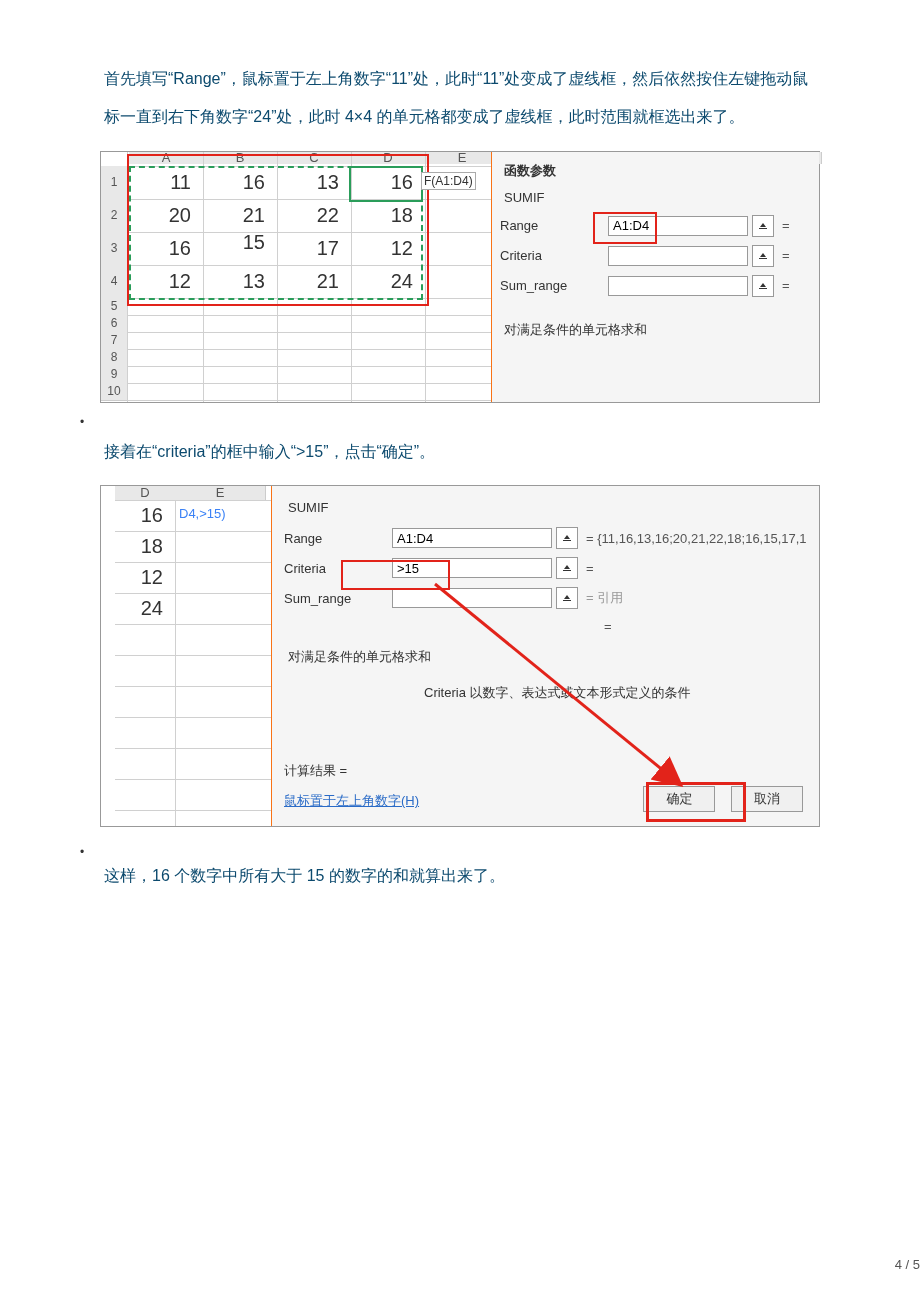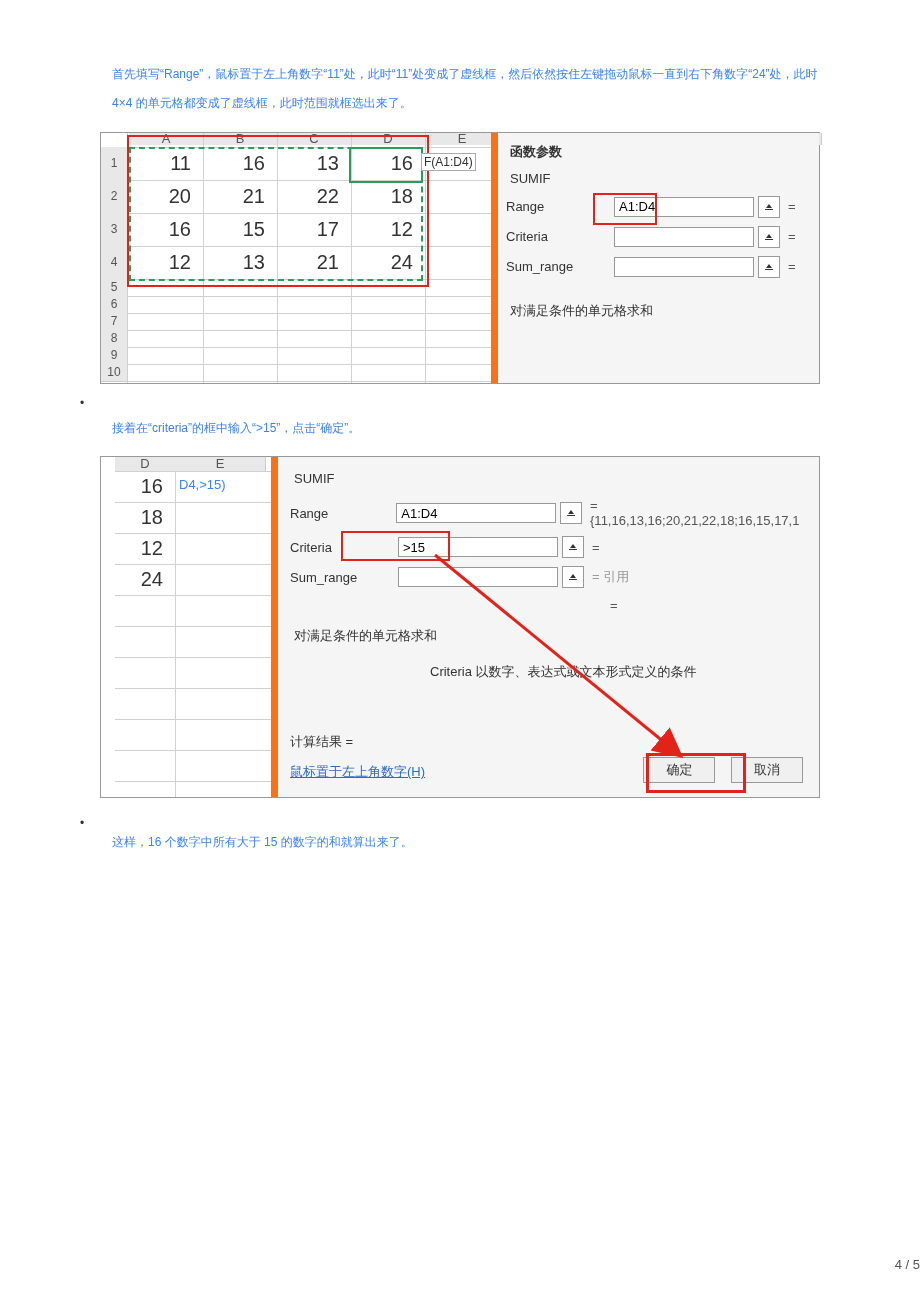--- a/index.html
+++ b/index.html
@@ -1,30 +1,30 @@
 <!DOCTYPE html>
 <html><head>
 <meta charset="utf-8">
 <style>
 html,body{margin:0;padding:0;background:#fff;font-family:"Microsoft YaHei","SimSun",sans-serif;color:#333}
 .page{width:920px;min-height:1302px;margin:0 auto;padding:60px 100px 40px 100px;box-sizing:border-box;position:relative}
 .header-note{text-align:center;font-size:12px;color:#aaa;letter-spacing:1px;margin-bottom:50px}
-.body-text{font-size:12px;line-height:2.4;color:#3b82f6;margin:0 0 14px 12px}
+.body-text{font-size:16px;line-height:2.4;color:#0c4a6e;margin:0 0 14px 4px}
 .bullet{position:absolute;left:80px;font-size:12px;color:#333}
 .fig{border:1px solid #999;margin:0 0 24px 0;background:#fff}
 .fig1{height:250px;position:relative}
 .fig2{height:340px;position:relative}
 .row-hdr{position:absolute;background:#e8e8e8;font-size:12px;color:#555;text-align:center}
 .col-hdr{position:absolute;background:#e8e8e8;font-size:13px;color:#555;text-align:center;border-right:1px solid #ccc}
 .cell{position:absolute;font-size:20px;color:#333;text-align:right;padding-right:10px;box-sizing:border-box}
 .grid-line-h{position:absolute;left:26px;right:0;height:1px;background:#d0d0d0}
 .grid-line-v{position:absolute;top:0;bottom:0;width:1px;background:#d0d0d0}
 .dash-box{position:absolute;border:2px dashed #2a9d5a}
 .red-box{position:absolute;border:2px solid #e2231a}
-.dialog{position:absolute;background:#f5f5f5;border-left:7px solid #f97316;font-size:13px;color:#333}
+.dialog{position:absolute;background:#f5f5f5;border-left:1px solid #f97316;font-size:13px;color:#333}
 .dlg-row{display:flex;align-items:center;margin:8px 0}
 .lbl{width:100px;text-align:left;padding-right:8px;font-size:13px;color:#333}
 .inp{border:1px solid #999;background:#fff;height:20px;font-size:13px;padding:0 4px;box-sizing:border-box}
 .col-btn{width:20px;height:20px;border:1px solid #999;background:#fff;margin-left:4px;display:inline-flex;align-items:center;justify-content:center}
 .eq{margin-left:8px;font-size:13px;color:#555}
 .btn{border:1px solid #999;background:#f0f0f0;width:70px;height:24px;font-size:13px;text-align:center;line-height:24px;display:inline-block}
 .help-link{color:#2a6bc7;text-decoration:underline;font-size:13px}
 .arrow-svg{position:absolute;pointer-events:none}
 .pagenum{position:absolute;bottom:30px;left:0;right:0;text-align:right;font-size:13px;color:#555}
 </style>
@@ -90,21 +90,21 @@
   <div id="f1-cells">
         <div class="cell" style="left: 28px; top: 14px; width: 72px; height: 33px; line-height: 33px;">11</div>
         <div class="cell" style="left: 102px; top: 14px; width: 72px; height: 33px; line-height: 33px;">16</div>
         <div class="cell" style="left: 176px; top: 14px; width: 72px; height: 33px; line-height: 33px;">13</div>
         <div class="cell" style="left: 250px; top: 14px; width: 72px; height: 33px; line-height: 33px;">16</div>
         <div class="cell" style="left: 28px; top: 47px; width: 72px; height: 33px; line-height: 33px;">20</div>
         <div class="cell" style="left: 102px; top: 47px; width: 72px; height: 33px; line-height: 33px;">21</div>
         <div class="cell" style="left: 176px; top: 47px; width: 72px; height: 33px; line-height: 33px;">22</div>
         <div class="cell" style="left: 250px; top: 47px; width: 72px; height: 33px; line-height: 33px;">18</div>
         <div class="cell" style="left: 28px; top: 80px; width: 72px; height: 33px; line-height: 33px;">16</div>
-        <div class="cell" style="left: 102px; top: 80px; width: 72px; height: 33px; line-height: 33px;">15</div>
+        <div class="cell" style="left: 102px; top: 74px; width: 72px; height: 33px; line-height: 33px;">15</div>
         <div class="cell" style="left: 176px; top: 80px; width: 72px; height: 33px; line-height: 33px;">17</div>
         <div class="cell" style="left: 250px; top: 80px; width: 72px; height: 33px; line-height: 33px;">12</div>
         <div class="cell" style="left: 28px; top: 113px; width: 72px; height: 33px; line-height: 33px;">12</div>
         <div class="cell" style="left: 102px; top: 113px; width: 72px; height: 33px; line-height: 33px;">13</div>
         <div class="cell" style="left: 176px; top: 113px; width: 72px; height: 33px; line-height: 33px;">21</div>
         <div class="cell" style="left: 250px; top: 113px; width: 72px; height: 33px; line-height: 33px;">24</div>
       </div>
 
   <div class="dash-box" style="left:28px;top:14px;width:290px;height:130px"></div>
 

